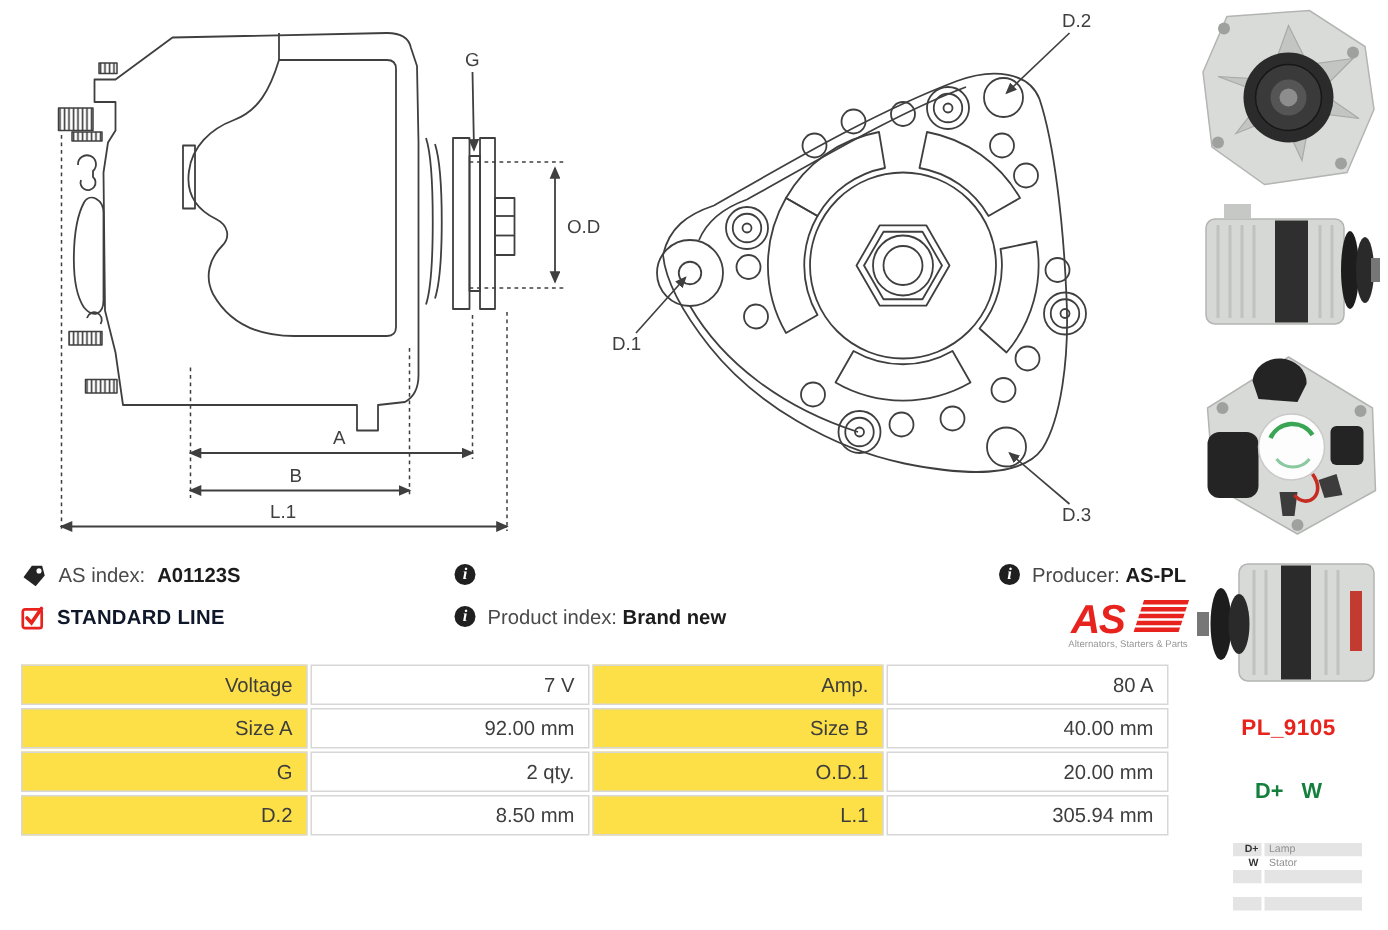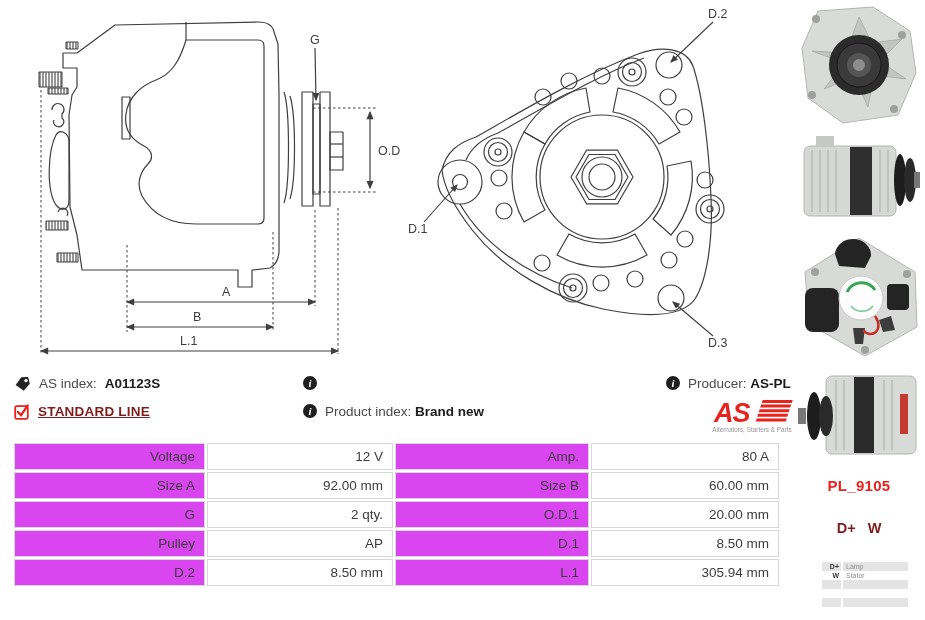--- a/index.html
+++ b/index.html
@@ -3,37 +3,37 @@
 <meta charset="utf-8">
 <style>
   html,body{margin:0;padding:0;background:#fff;}
   .page{position:relative;width:925px;height:620px;background:#fff;overflow:hidden;
         font-family:"Liberation Sans",sans-serif;color:#3d3d3d;}
   .abs{position:absolute;}
 
   
   .meta-line{position:absolute;display:flex;align-items:flex-start;gap:8px;font-size:13.5px;color:#4a4a4a;white-space:nowrap;}
   .meta-line b{color:#1c1c1c;}
-  .std-line{color:#7f1d1d;font-weight:bold;letter-spacing:.2px;text-decoration:underline;}
+  .std-line{color:#0f172a;font-weight:bold;letter-spacing:.2px;}
   .info-ic{display:inline-flex;width:14px;height:14px;border-radius:50%;background:#1f1f1f;color:#fff;
            font-family:"Liberation Serif",serif;font-style:italic;font-weight:bold;font-size:11px;
            align-items:center;justify-content:center;flex:0 0 14px;}
 
   
   table.spec{position:absolute;left:12px;top:441px;border-collapse:separate;border-spacing:2px;table-layout:fixed;}
   table.spec td{border:1px solid #d7d7d7;height:25px;font-size:13.5px;color:#3d3d3d;
                 text-align:right;padding:0 9px 0 4px;overflow:hidden;white-space:nowrap;}
-  table.spec td.lbl{background:#d946ef;}
+  table.spec td.lbl{background:#fde047;}
   table.spec td.val{background:#fff;}
 
   
   .plug-code{position:absolute;left:795px;top:477px;width:128px;text-align:center;
              font-size:15px;font-weight:bold;color:#e8231e;letter-spacing:.3px;}
   .terms{position:absolute;left:795px;top:520px;width:128px;text-align:center;
-         font-size:14.5px;font-weight:bold;color:#7f1d1d;}
+         font-size:14.5px;font-weight:bold;color:#15803d;}
   .terms span{margin:0 6px;}
   .pin-table{position:absolute;left:822px;top:562px;width:86px;font-size:7px;line-height:9px;}
   .pin-row{display:flex;height:9px;margin-bottom:0;}
   .pin-row .c1{width:17px;text-align:right;padding-right:2px;font-weight:bold;color:#333;}
   .pin-row .c2{flex:1;margin-left:2px;padding-left:3px;color:#8f8f8f;text-align:left;}
   .pin-row.g .c1,.pin-row.g .c2{background:#e4e4e4;}
   .pin-row.w .c1,.pin-row.w .c2{background:#ffffff;}
 
   .photo{position:absolute;}
   svg text{font-family:"Liberation Sans",sans-serif;}
@@ -313,41 +313,35 @@
   <table class="spec">
     <colgroup>
         <col style="width:191px">
         <col style="width:186px">
         <col style="width:194px">
         <col style="width:188px">
       </colgroup>
     <tbody>
       <tr>
         <td class="lbl">Voltage</td>
-        <td class="val">12 V</td>
+        <td class="val">7 V</td>
         <td class="lbl">Amp.</td>
         <td class="val">80 A</td>
       </tr>
       <tr>
         <td class="lbl">Size A</td>
         <td class="val">92.00 mm</td>
         <td class="lbl">Size B</td>
-        <td class="val">60.00 mm</td>
+        <td class="val">40.00 mm</td>
       </tr>
       <tr>
         <td class="lbl">G</td>
         <td class="val">2 qty.</td>
         <td class="lbl">O.D.1</td>
         <td class="val">20.00 mm</td>
-      </tr>
-      <tr>
-        <td class="lbl">Pulley</td>
-        <td class="val">AP</td>
-        <td class="lbl">D.1</td>
-        <td class="val">8.50 mm</td>
       </tr>
       <tr>
         <td class="lbl">D.2</td>
         <td class="val">8.50 mm</td>
         <td class="lbl">L.1</td>
         <td class="val">305.94 mm</td>
       </tr>
     </tbody>
   </table>
 

